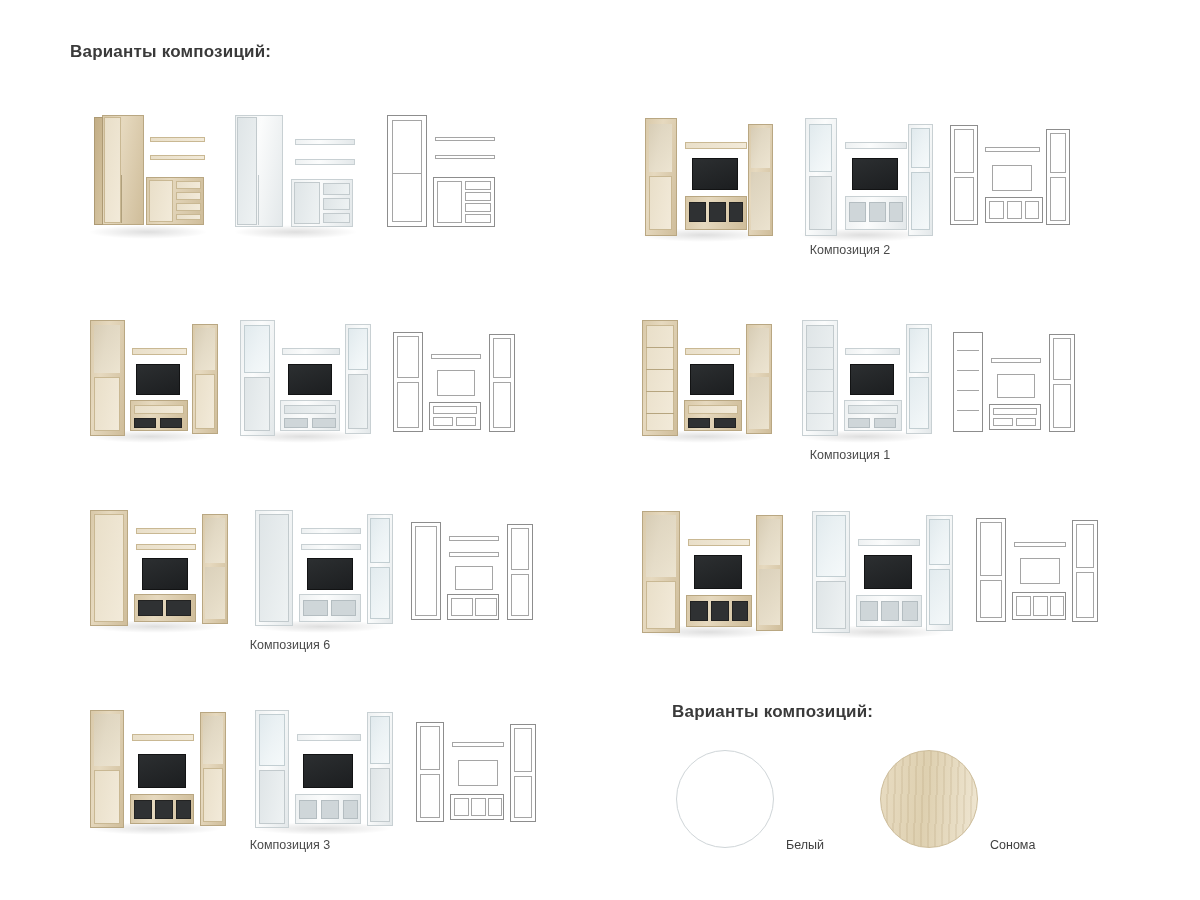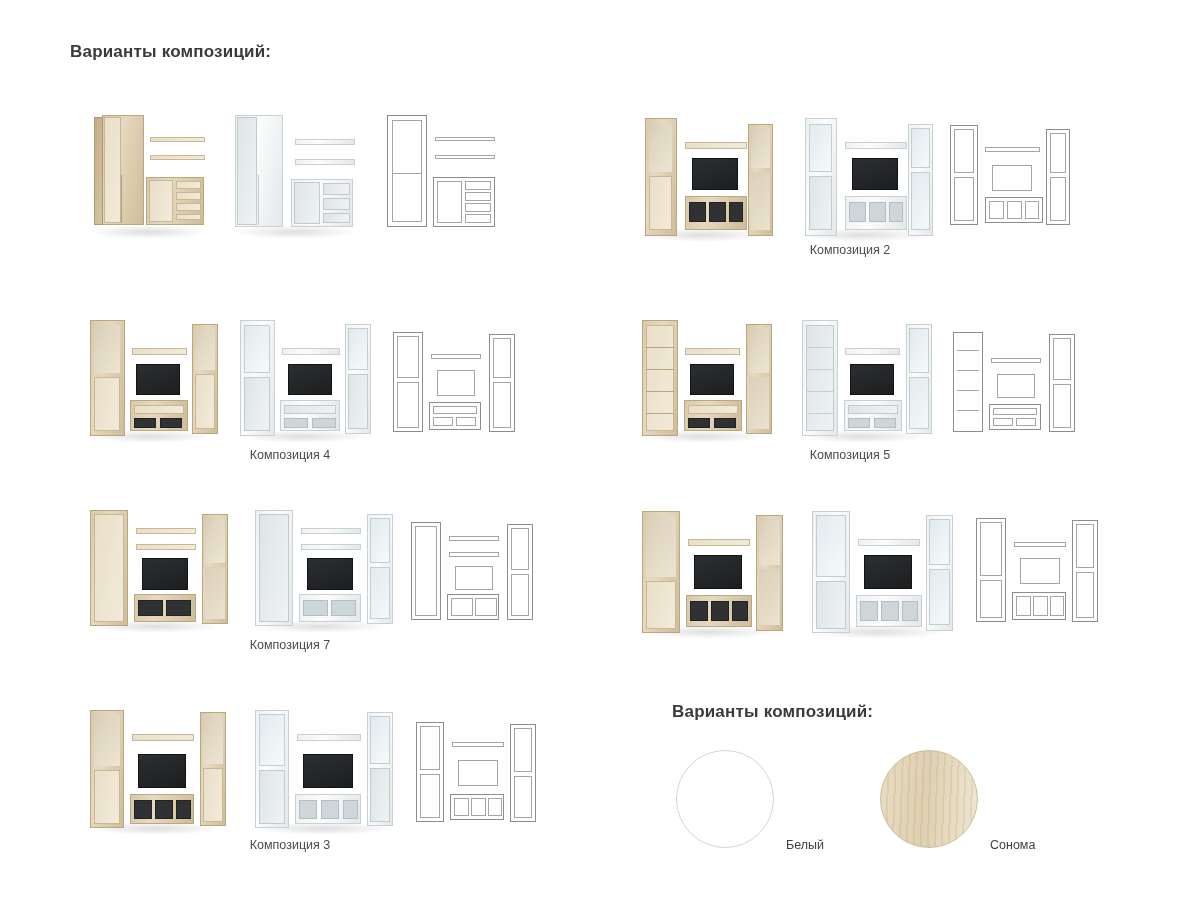--- a/index.html
+++ b/index.html
@@ -233,21 +233,20 @@
       <div class="pc wf2" style="left:52px;top:38px;width:38px;height:26px;"></div>
       <div class="pc wf" style="left:44px;top:70px;width:52px;height:28px;"></div>
       <div class="pc wf2" style="left:48px;top:74px;width:44px;height:8px;"></div>
       <div class="pc wf2" style="left:48px;top:85px;width:20px;height:9px;"></div>
       <div class="pc wf2" style="left:71px;top:85px;width:20px;height:9px;"></div>
       <div class="pc wf" style="left:104px;top:2px;width:26px;height:98px;"></div>
       <div class="pc wf2" style="left:108px;top:6px;width:18px;height:40px;"></div>
       <div class="pc wf2" style="left:108px;top:50px;width:18px;height:46px;"></div>
     </div>
 
-    <div class="comp-caption" style="left:0;top:138px;">Композиция 4</div>
   </div>
 
   <div class="comp-block" style="left:620px;top:310px;width:460px;height:155px;">
 
     <div class="scene" style="position:absolute;left:10px;top:10px;width:145px;height:120px;">
       <div class="shadow" style="left:8px;top:110px;width:130px;height:13px;"></div>
       <div class="pc wood" style="left:12px;top:0px;width:36px;height:116px;"></div>
       <div class="pc wood-light" style="left:16px;top:5px;width:28px;height:106px;"></div>
       <div class="pc" style="left:16px;top:27px;width:28px;height:1px;background:#b6a57f;"></div>
       <div class="pc" style="left:16px;top:49px;width:28px;height:1px;background:#b6a57f;"></div>
@@ -293,21 +292,21 @@
       <div class="pc wf2" style="left:52px;top:42px;width:38px;height:24px;"></div>
       <div class="pc wf" style="left:44px;top:72px;width:52px;height:26px;"></div>
       <div class="pc wf2" style="left:48px;top:76px;width:44px;height:7px;"></div>
       <div class="pc wf2" style="left:48px;top:86px;width:20px;height:8px;"></div>
       <div class="pc wf2" style="left:71px;top:86px;width:20px;height:8px;"></div>
       <div class="pc wf" style="left:104px;top:2px;width:26px;height:98px;"></div>
       <div class="pc wf2" style="left:108px;top:6px;width:18px;height:42px;"></div>
       <div class="pc wf2" style="left:108px;top:52px;width:18px;height:44px;"></div>
     </div>
 
-    <div class="comp-caption" style="left:0;top:138px;">Композиция 5</div>
+    <div class="comp-caption" style="left:0;top:138px;">Композиция 1</div>
   </div>
 
   <div class="comp-block" style="left:60px;top:500px;width:460px;height:155px;">
 
     <div class="scene" style="position:absolute;left:20px;top:10px;width:150px;height:120px;">
       <div class="shadow" style="left:8px;top:110px;width:135px;height:13px;"></div>
       <div class="pc wood" style="left:10px;top:0px;width:38px;height:116px;"></div>
       <div class="pc wood-light" style="left:14px;top:4px;width:30px;height:108px;"></div>
       <div class="pc wood-light" style="left:56px;top:18px;width:60px;height:6px;"></div>
       <div class="pc wood-light" style="left:56px;top:34px;width:60px;height:6px;"></div>
@@ -342,21 +341,21 @@
       <div class="pc wf2" style="left:44px;top:30px;width:50px;height:5px;"></div>
       <div class="pc wf2" style="left:50px;top:44px;width:38px;height:24px;"></div>
       <div class="pc wf" style="left:42px;top:72px;width:52px;height:26px;"></div>
       <div class="pc wf2" style="left:46px;top:76px;width:22px;height:18px;"></div>
       <div class="pc wf2" style="left:70px;top:76px;width:22px;height:18px;"></div>
       <div class="pc wf" style="left:102px;top:2px;width:26px;height:96px;"></div>
       <div class="pc wf2" style="left:106px;top:6px;width:18px;height:42px;"></div>
       <div class="pc wf2" style="left:106px;top:52px;width:18px;height:42px;"></div>
     </div>
 
-    <div class="comp-caption" style="left:0;top:138px;">Композиция 7</div>
+    <div class="comp-caption" style="left:0;top:138px;">Композиция 6</div>
   </div>
 
   <div class="comp-block" style="left:620px;top:500px;width:460px;height:155px;">
 
     <div class="scene" style="position:absolute;left:10px;top:5px;width:155px;height:130px;">
       <div class="shadow" style="left:8px;top:120px;width:140px;height:14px;"></div>
       <div class="pc wood" style="left:12px;top:6px;width:38px;height:122px;"></div>
       <div class="pc glass-s" style="left:16px;top:10px;width:30px;height:62px;"></div>
       <div class="pc wood-light" style="left:16px;top:76px;width:30px;height:48px;"></div>
       <div class="pc wood-light" style="left:58px;top:34px;width:62px;height:7px;"></div>

